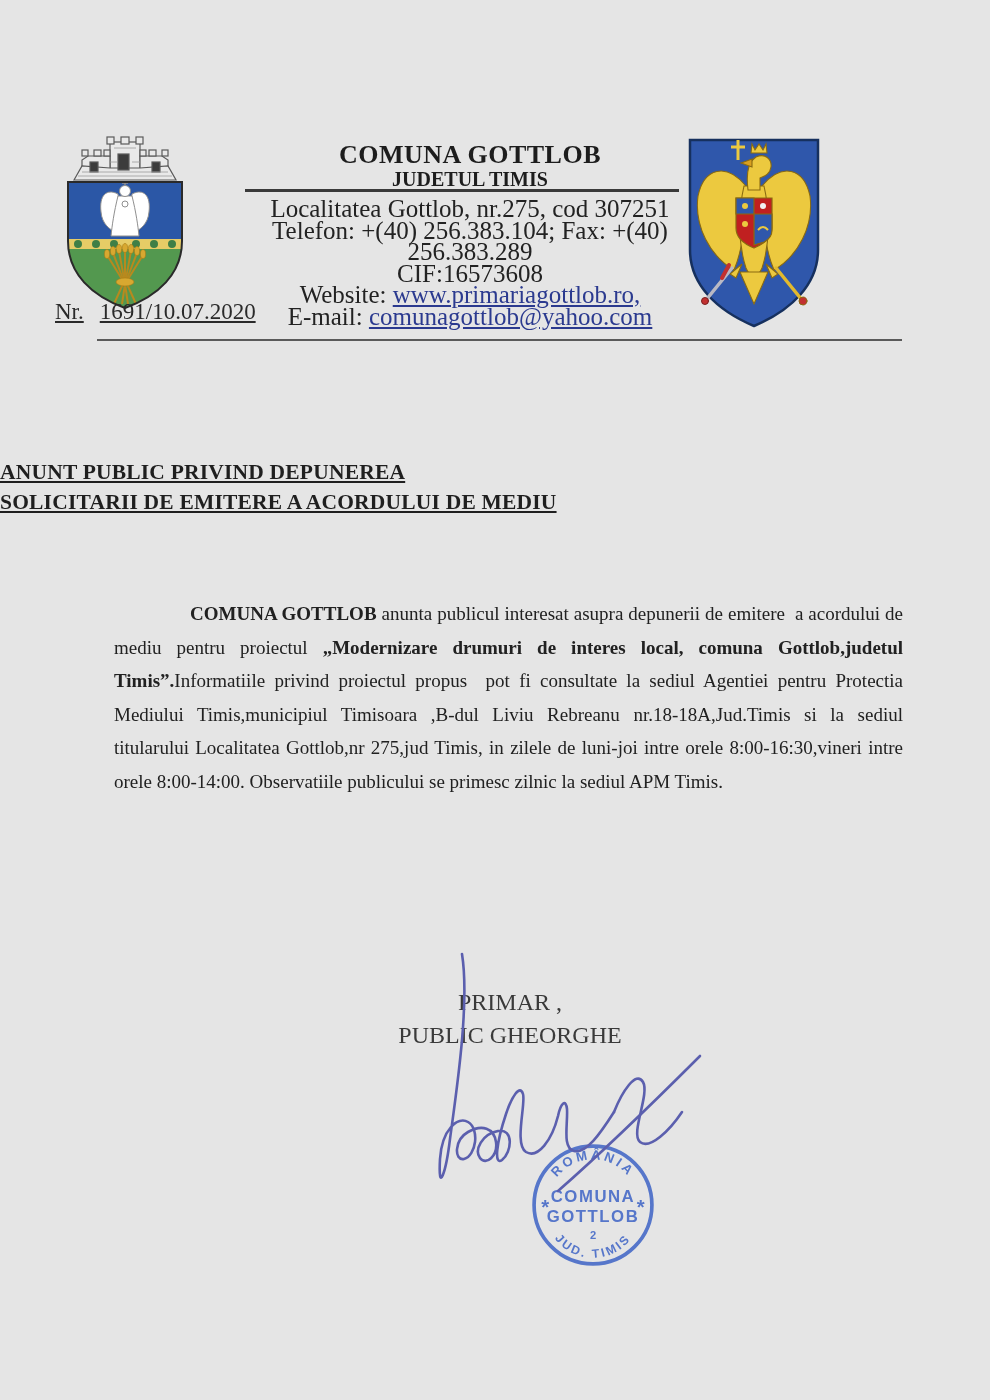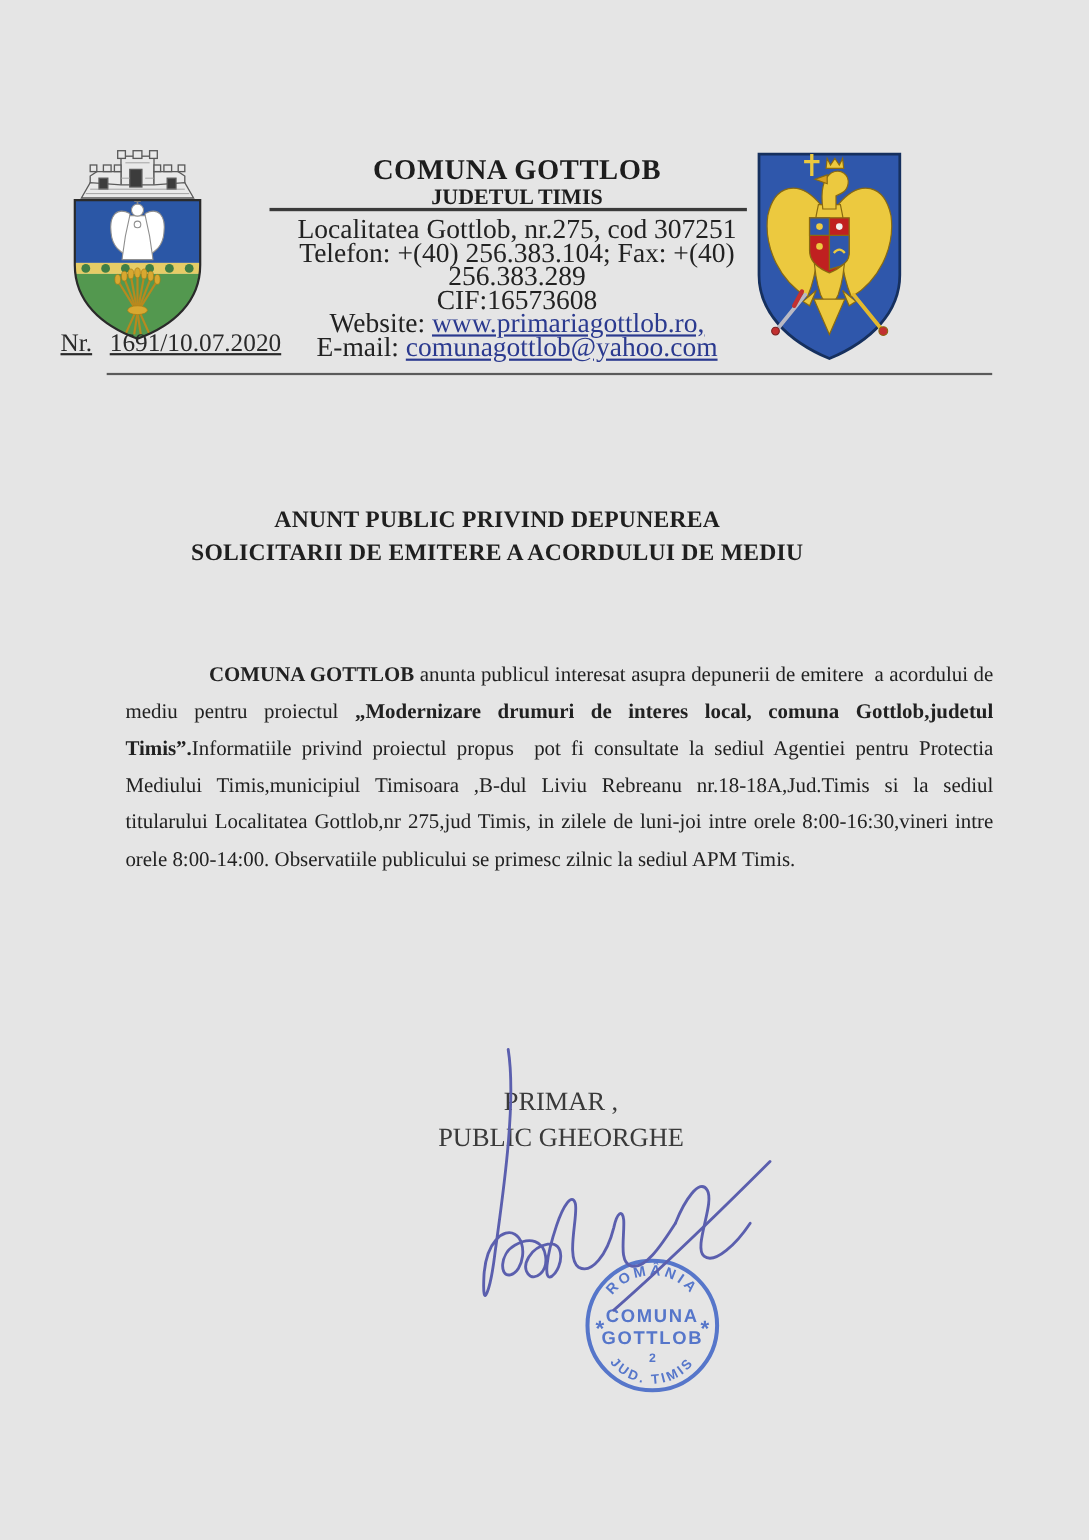--- a/index.html
+++ b/index.html
@@ -16,22 +16,22 @@
   .county{font-size:20px;font-weight:bold;line-height:21px;color:#1d1d1d;}
   .header-divider{position:absolute;left:245px;top:189px;width:434px;height:3px;background:#3a3a3a;}
   .addr-block{margin-top:8px;}
   .addr{font-size:25px;line-height:21.5px;color:#222;}
   .link{color:#2b3a8f;text-decoration:underline;cursor:pointer;font-family:Liberation Serif, serif;}
   
   .nr{position:absolute;left:55px;top:299px;font-size:23px;color:#2a2a2a;text-decoration:underline;}
   .nr .lbl{margin-right:16px;}
   .nr-underline{position:absolute;left:97px;top:339px;width:805px;height:1.5px;background:#5a5a5a;}
   
-  .title{position:absolute;left:0;top:458px;width:904px;text-align:center;
-    font-size:21.5px;font-weight:bold;line-height:29.5px;letter-spacing:.2px;color:#1f1f1f;}
+  .title{position:absolute;left:0;top:458px;width:904px;
+    font-size:21.5px;font-weight:bold;line-height:29.5px;letter-spacing:.2px;color:#1f1f1f;text-decoration:underline;}
   
   .body-par{position:absolute;left:114px;top:597px;width:789px;margin:0;
     font-size:19px;line-height:33.6px;text-align:justify;text-indent:76px;color:#212121;}
   .body-par .b{font-weight:bold;}
   
   .sig-block{position:absolute;left:380px;top:986px;width:260px;text-align:center;
     font-size:24px;line-height:33px;color:#3a3a3a;}
   .stamp{position:absolute;left:529px;top:1141px;width:128px;height:128px;}
   .signature{position:absolute;left:418px;top:944px;width:302px;height:312px;}
   .stamp text{font-family:"Liberation Sans","DejaVu Sans",sans-serif;}

